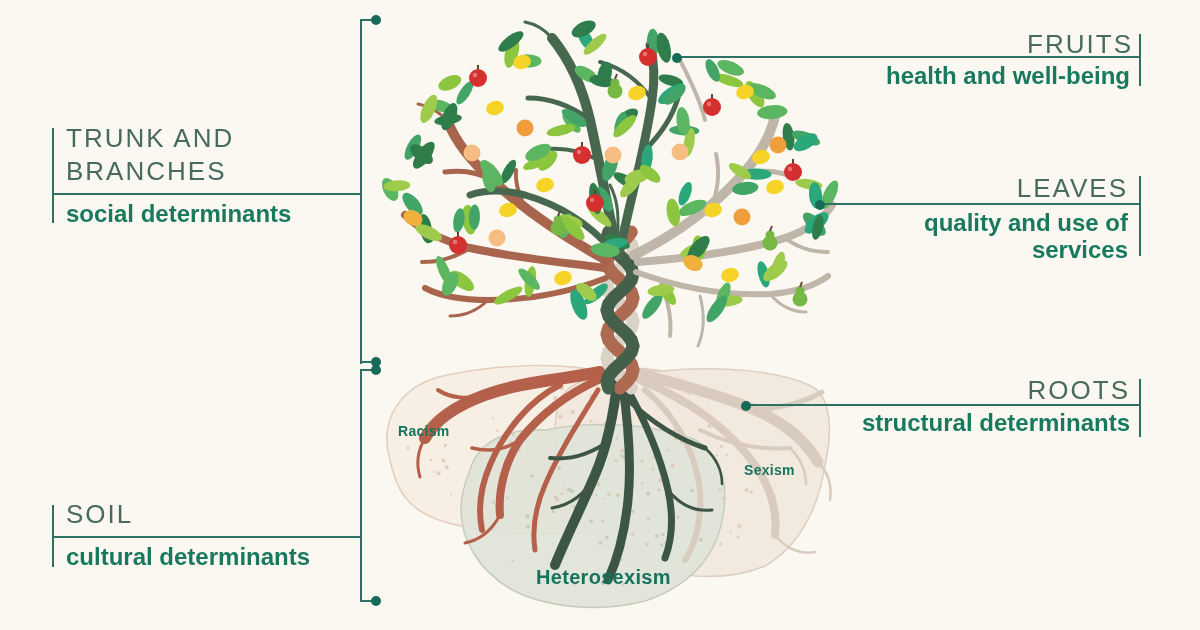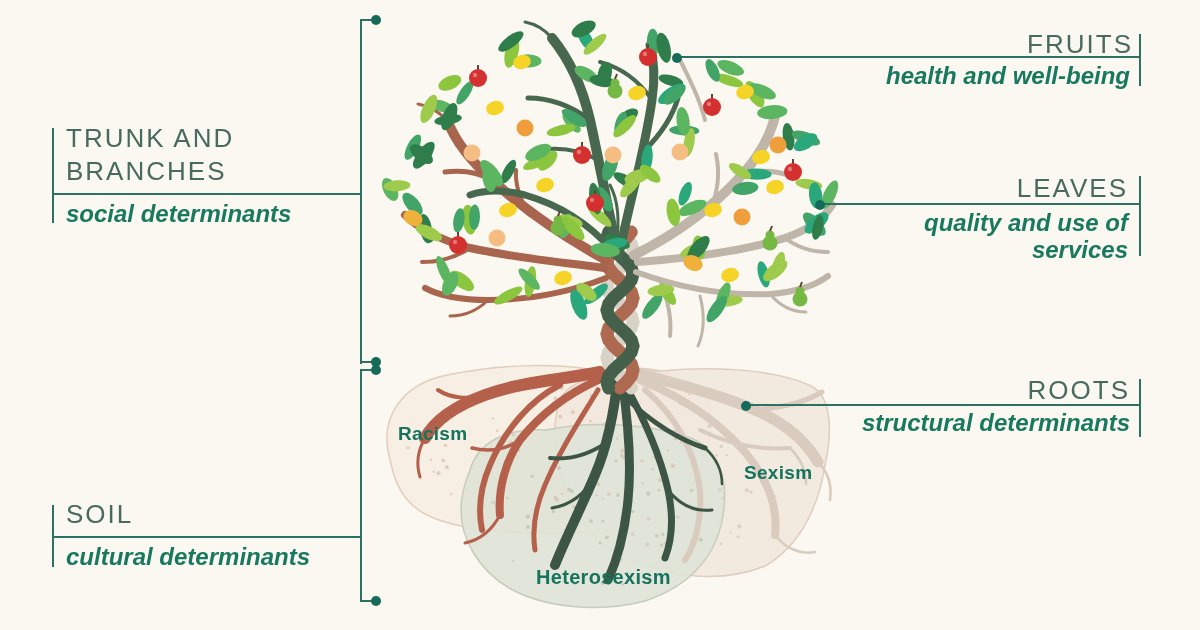--- a/index.html
+++ b/index.html
@@ -5,23 +5,23 @@
   html,body{margin:0;padding:0;background:#faf8f1;}
   .stage{position:relative;width:1200px;height:630px;background:#faf8f1;overflow:hidden;
          font-family:"Liberation Sans",sans-serif;border-radius:32px;}
   .tree-svg{position:absolute;left:0;top:0;}
   .hline,.vline{position:absolute;background:#2c7163;}
   .hline{height:2px;}
   .vline{width:2px;}
   .dot{position:absolute;width:10px;height:10px;border-radius:50%;background:#156a58;}
   .cat-title{position:absolute;color:#486a5f;font-size:26px;letter-spacing:2px;
              font-weight:400;line-height:33px;}
-  .cat-sub{position:absolute;color:#18795f;font-size:24px;font-weight:700;line-height:27px;font-style:italic;}
+  .cat-sub{position:absolute;color:#18795f;font-size:24px;font-weight:700;line-height:27px;}
   .ta-r{text-align:right;}
-  .soil-label{position:absolute;color:#15735e;font-weight:700;font-size:19px;letter-spacing:.3px;}
+  .soil-label{position:absolute;color:#15735e;font-weight:700;font-size:14px;letter-spacing:.3px;}
 </style>
 </head>
 <body>
 
 <div class="stage">
 
   <svg id="tree-svg" class="tree-svg" width="1200" height="630" viewBox="0 0 1200 630">
       <g>
         <path d="M390,460 C378,418 402,384 447,375 C497,365 562,361 602,372 C642,362 682,372 701,390 C716,406 713,440 701,466 C690,500 660,521 615,529 C558,537 479,534 439,520 C407,509 396,489 390,460 Z" fill="#f6ede3" stroke="#e3cdbc" stroke-width="1.5" fill-opacity="0.92"></path>
         <path d="M560,400 C570,378 611,369 661,371 C721,365 781,371 811,386 C831,396 833,430 825,465 C819,506 800,546 765,566 C724,583 669,578 630,560 C594,544 571,515 561,475 C554,448 552,425 560,400 Z" fill="#f1e7dd" stroke="#dfcdc0" stroke-width="1.5" fill-opacity="0.92"></path>

